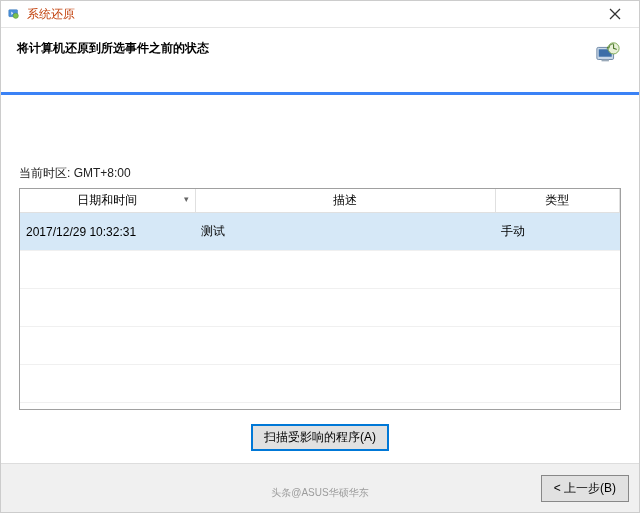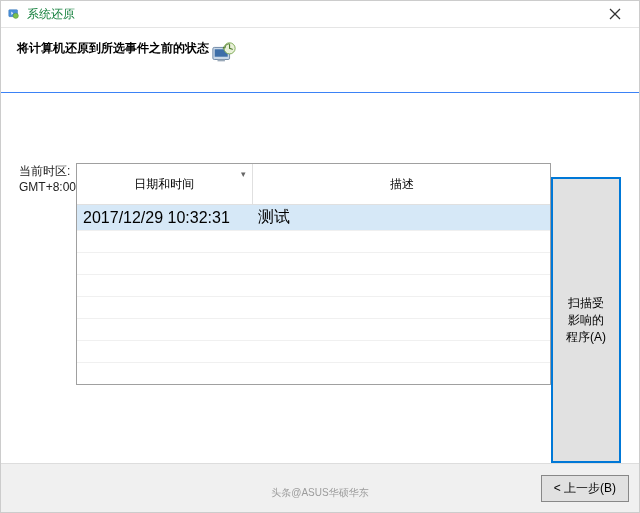--- a/index.html
+++ b/index.html
@@ -1,36 +1,36 @@
 <!DOCTYPE html>
 <html><head>
 <meta charset="utf-8">
 <style>
   html,body{margin:0;padding:0;font-family:"Microsoft YaHei","Segoe UI",sans-serif;font-size:12px;color:#000;background:#fff}
   .window{width:640px;height:513px;position:relative;box-sizing:border-box;border:1px solid #ccc;background:#fff;display:flex;flex-direction:column}
   .titlebar{height:26px;display:flex;align-items:center;padding:0 6px;border-bottom:1px solid #e5e5e5}
   .titlebar .tb-icon{width:14px;height:14px;margin-right:6px;display:inline-block}
-  .titlebar .title{flex:1;font-size:12px;color:#15803d}
+  .titlebar .title{flex:1;font-size:12px;color:#c2410c}
   .titlebar .close{width:36px;height:100%;display:flex;align-items:center;justify-content:center;font-size:14px;color:#333}
-  .header{padding:12px 16px 26px 16px;border-bottom:1px solid #3b82f6;display:flex;align-items:flex-start;justify-content:flex-start}
+  .header{padding:12px 16px 26px 16px;border-bottom:3px solid #3b82f6;display:flex;align-items:flex-start;justify-content:space-between}
   .header .heading{font-weight:bold;color:#000;font-size:12px}
   .header .hdr-icon{width:30px;height:26px}
-  .body{flex:1;padding:70px 18px 0 18px;box-sizing:border-box;display:flex;flex-direction:row}
+  .body{flex:1;padding:70px 18px 0 18px;box-sizing:border-box;display:flex;flex-direction:column}
   .tz-label{margin-bottom:6px;color:#222}
   .table-wrap{border:1px solid #a0a0a0;height:220px;background:#fff;overflow:hidden}
   table{width:100%;border-collapse:collapse;table-layout:fixed}
   thead th{background:#fff;border-right:1px solid #e0e0e0;border-bottom:1px solid #e0e0e0;text-align:center;font-weight:normal;padding:3px 6px;font-size:12px;position:relative}
   thead th .sort{font-size:9px;color:#666;position:absolute;right:6px;top:5px}
-  tbody td{padding:2px 6px;font-size:16px;border-bottom:1px solid #f0f0f0;white-space:nowrap;overflow:hidden;text-overflow:ellipsis}
+  tbody td{padding:10px 6px;font-size:12px;border-bottom:1px solid #f0f0f0;white-space:nowrap;overflow:hidden;text-overflow:ellipsis}
   tbody tr.selected td{background:#d6e8f7}
   tbody tr.empty td{height:17px}
   .col-date{width:175px}
   .col-desc{width:300px}
   .col-type{}
-  .scan-row{display:flex;justify-content:flex-start;margin-top:14px}
+  .scan-row{display:flex;justify-content:center;margin-top:14px}
   .btn{border:1px solid #888;background:#e1e1e1;padding:4px 12px;font-size:12px;font-family:inherit;cursor:default;min-width:70px;text-align:center}
   .btn.focus{border:2px solid #0078d7;padding:3px 11px}
   .footer{height:48px;border-top:1px solid #ddd;background:#f0f0f0;display:flex;align-items:center;justify-content:flex-end;padding:0 10px;gap:8px}
   .watermark{position:absolute;bottom:12px;left:0;right:0;text-align:center;font-size:10px;color:#9c9c9c;font-weight:500;pointer-events:none}
 </style>
 </head>
 <body>
 
 <div class="window">
 

